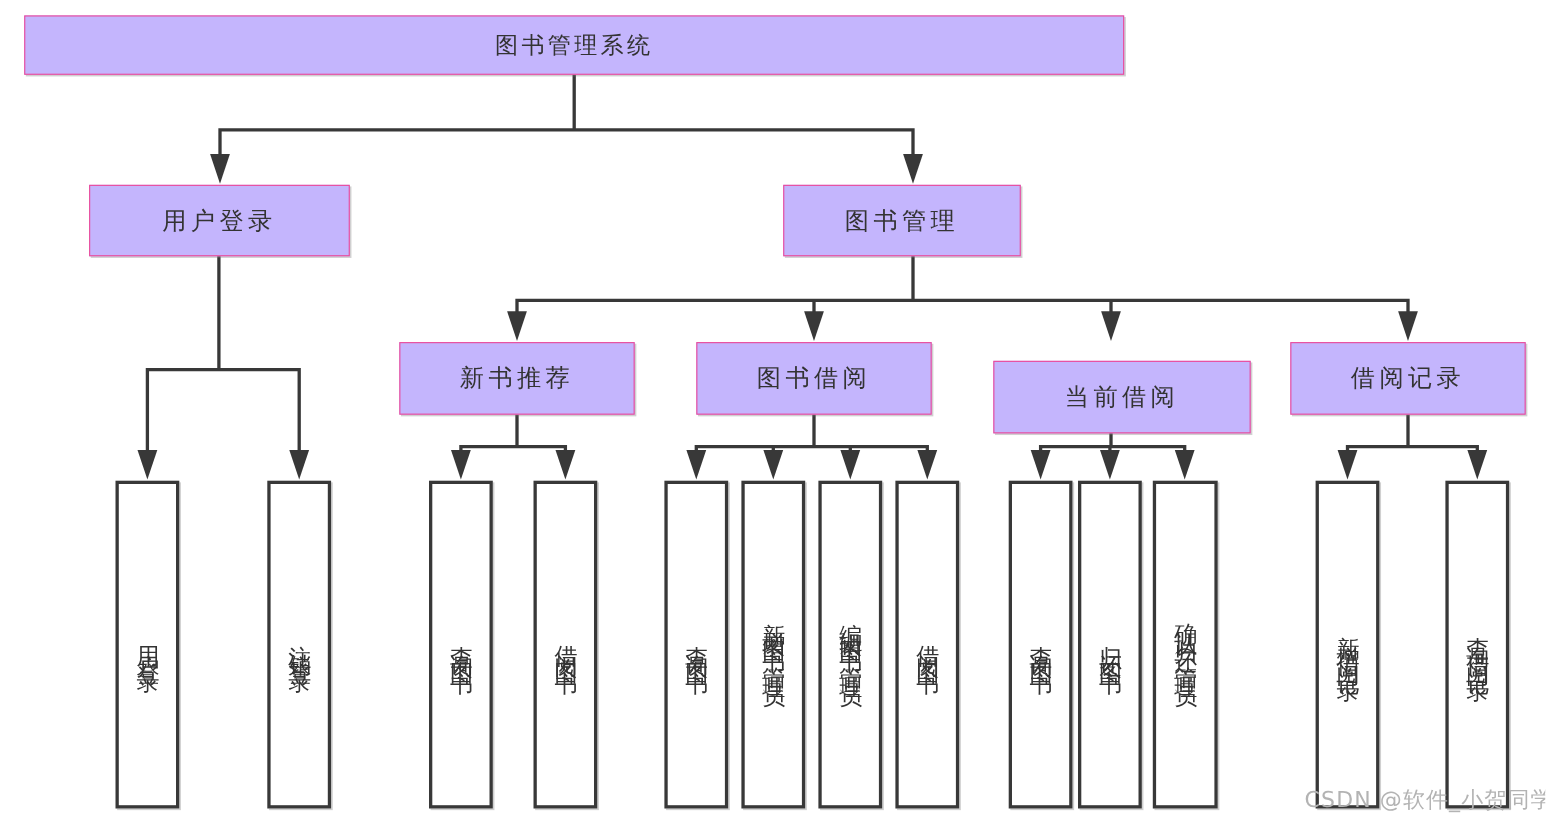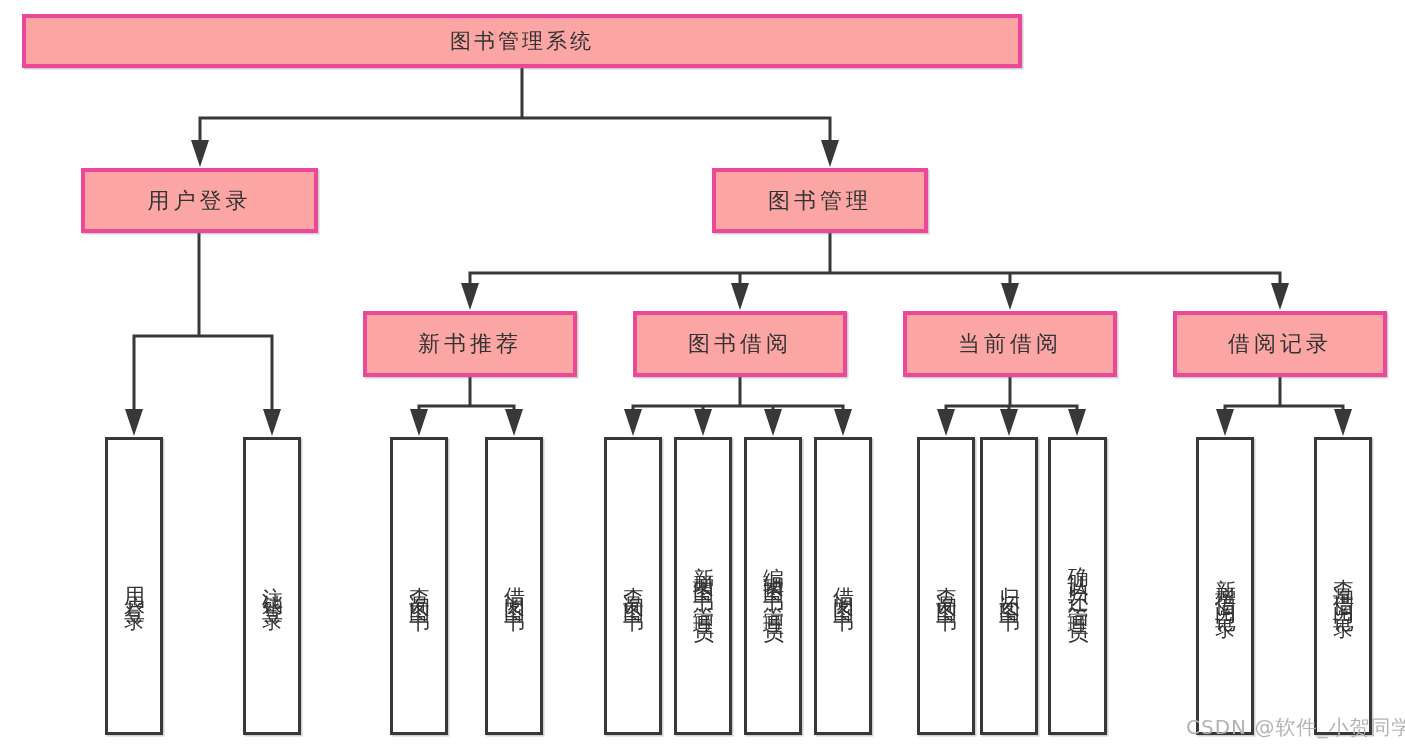--- a/index.html
+++ b/index.html
@@ -13,22 +13,22 @@
     overflow: hidden;
   }
   #connector-layer {
     position: absolute;
     left: 0; top: 0;
     width: 1405px; height: 747px;
   }
   .node {
     position: absolute;
     box-sizing: border-box;
-    background: #fca5a5;
-    border: 4px solid #ec4899;
+    background: #c4b5fd;
+    border: 1px solid #ec4899;
     box-shadow: 1.5px 1.5px 0 rgba(120,120,120,0.35);
     display: flex;
     align-items: center;
     justify-content: center;
     font-size: 22px;
     letter-spacing: 4px;
     white-space: nowrap;
     z-index: 2;
   }
   .node.root { letter-spacing: 3px; font-size: 21px; }
@@ -117,21 +117,21 @@
     </g>
   </svg>
 
   <div class="node root" style="left:22px; top:14px; width:1000px; height:54px;">图书管理系统</div>
 
   <div class="node" style="left:81px; top:168px; width:237px; height:65px;">用户登录</div>
   <div class="node" style="left:712px; top:168px; width:216px; height:65px;">图书管理</div>
 
   <div class="node" style="left:363px; top:311px; width:214px; height:66px;">新书推荐</div>
   <div class="node" style="left:633px; top:311px; width:214px; height:66px;">图书借阅</div>
-  <div class="node" style="left:903px; top:311px; width:214px; height:66px;">当前借阅</div>
+  <div class="node" style="left:903px; top:328px; width:234px; height:66px;">当前借阅</div>
   <div class="node" style="left:1173px; top:311px; width:214px; height:66px;">借阅记录</div>
 
   <div class="leaf" style="left:105px; top:437px; width:58px; height:298px;">
     <span>用户登录</span>
   </div>
   <div class="leaf" style="left:243px; top:437px; width:58px; height:298px;">
     <span>注销登录</span>
   </div>
 
   <div class="leaf" style="left:390px; top:437px; width:58px; height:298px;">

